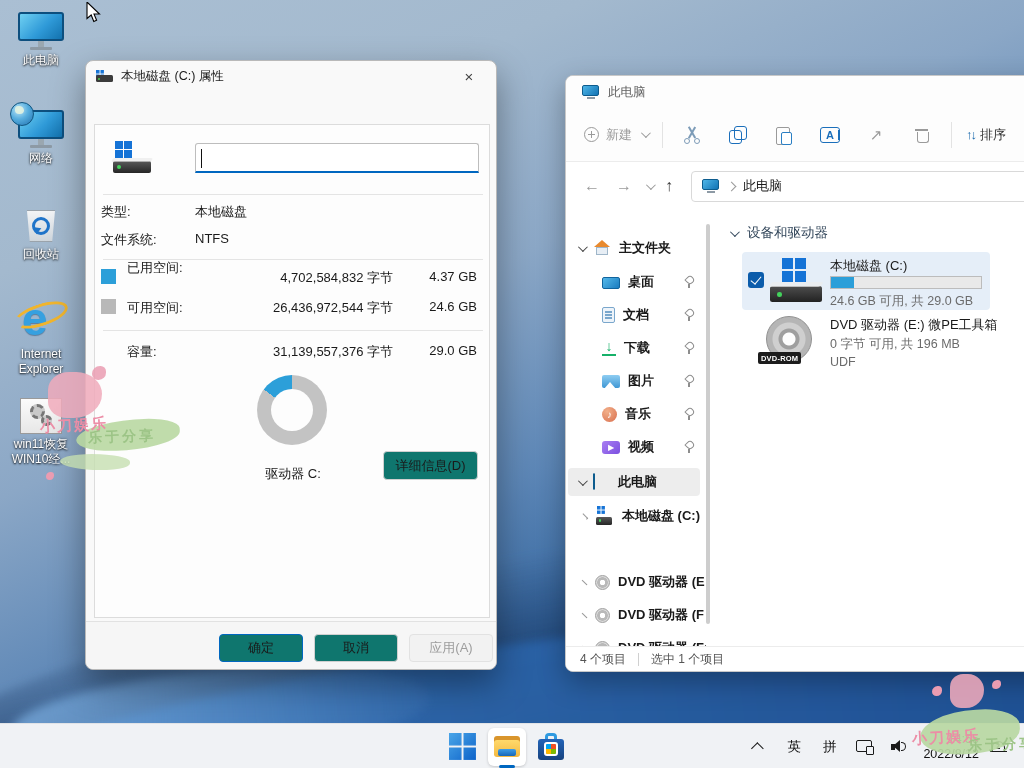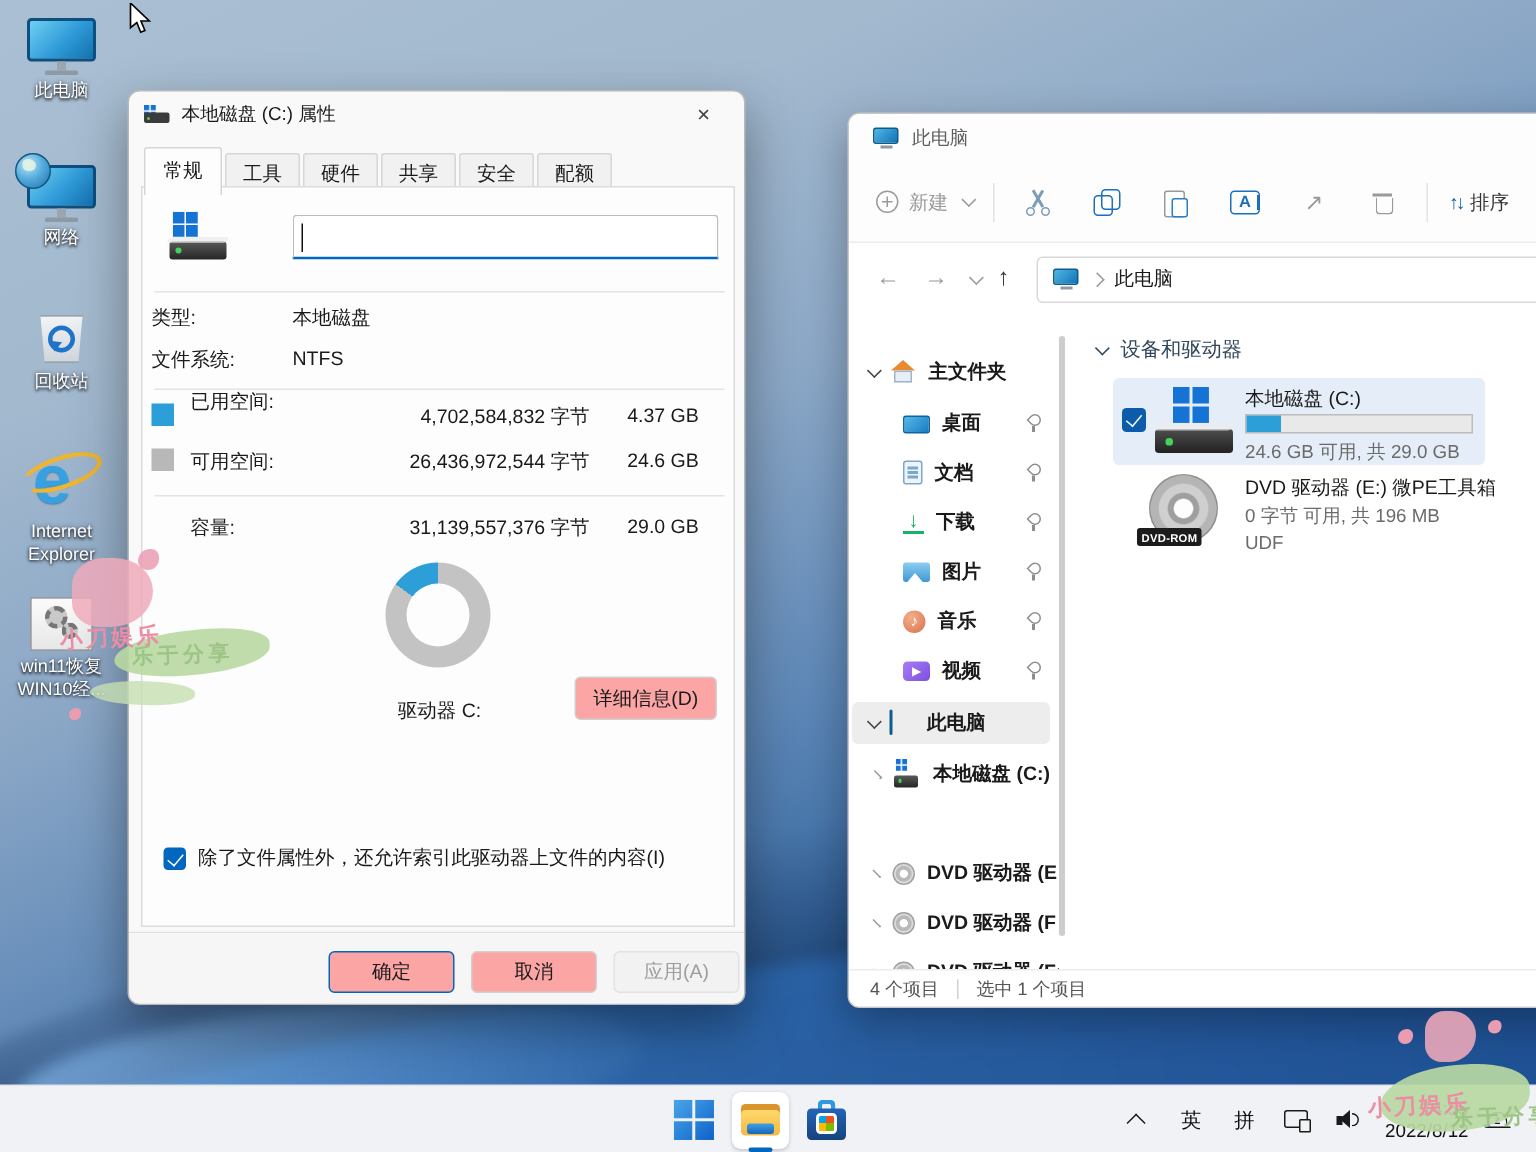--- a/index.html
+++ b/index.html
@@ -107,27 +107,27 @@
     background:#1573d6; -webkit-mask:conic-gradient(#000 0 0) 0 0/8px 8px space; mask:conic-gradient(#000 0 0) 0 0/8px 8px space; }
   .drv-icon-big .body { position:absolute; left:0; bottom:2px; width:38px; height:12px; background:linear-gradient(180deg,#5a5a5a,#262626); border-radius:2px; }
   .drv-icon-big .body::before { content:''; position:absolute; left:-1px; top:-3px; width:40px; height:4px; background:#e8e8e8; border-radius:2px; transform:skewX(-30deg); opacity:.6;}
   .drv-icon-big .body::after { content:''; position:absolute; left:4px; top:4px; width:4px; height:4px; background:#43d25c; border-radius:50%; }
   .dlg-input { position:absolute; left:100px; top:18px; width:284px; height:30px; background:#fff;
     border:1px solid #bdbdbd; border-bottom:2px solid #0067c0; border-radius:3px 3px 0 0; }
   .dlg-input .caret { position:absolute; left:5px; top:5px; width:1px; height:19px; background:#111; }
 
   .legend-sq { position:absolute; width:15px; height:15px; }
   .bytes-col { position:absolute; width:170px; text-align:right; }
-  .size-col { position:absolute; width:70px; text-align:center; }
+  .size-col { position:absolute; width:70px; text-align:right; }
 
   .donut { position:absolute; left:162px; top:250px; width:70px; height:70px; border-radius:50%;
     background:conic-gradient(from 306deg,#2c9fd9 0 54deg,#c3c3c3 54deg 360deg); }
   .donut::after { content:''; position:absolute; left:14px; top:14px; width:42px; height:42px; border-radius:50%; background:#fdfdfd; }
   .drive-caption { position:absolute; left:0; top:340px; width:396px; text-align:center; font-size:13px; }
-  .btn { display:flex; align-items:center; justify-content:center; font-size:13px; background:#fca5a5;
+  .btn { display:flex; align-items:center; justify-content:center; font-size:13px; background:#0f766e;
     border:1px solid #d0d0d0; border-radius:4px; color:#1a1a1a; cursor:default; }
   .btn-details { position:absolute; left:288px; top:326px; width:95px; height:29px; }
 
   .chk-row { position:absolute; left:14px; display:flex; align-items:center; }
   .chk-box { width:15px; height:15px; border:1px solid #8a8a8a; border-radius:3px; background:#fff; margin-right:8px; flex:none; }
   .chk-box.checked { background:#0067c0; border-color:#0067c0; position:relative; }
   .chk-box.checked::after { content:''; position:absolute; left:3.5px; top:1px; width:5px; height:9px;
     border:solid #fff; border-width:0 1.6px 1.6px 0; transform:rotate(40deg); }
   .chk-label { font-size:13px; }
 
@@ -341,28 +341,20 @@
 
 <div class="dlg">
   <div class="dlg-titlebar">
     <div class="mini-drive">
         <div class="ml"></div>
         <div class="mb"></div>
       </div>
     <span class="dlg-title">本地磁盘 (C:) 属性</span>
     <div class="dlg-close">×</div>
   </div>
-  <div class="dlg-tabs">
-    <div class="dlg-tab sel">常规</div>
-    <div class="dlg-tab">工具</div>
-    <div class="dlg-tab">硬件</div>
-    <div class="dlg-tab">共享</div>
-    <div class="dlg-tab">安全</div>
-    <div class="dlg-tab">配额</div>
-  </div>
   <div class="dlg-page">
     <div class="drv-icon-big">
         <div class="logo"></div>
         <div class="body"></div>
       </div>
     <div class="dlg-input">
         <div class="caret"></div>
       </div>
     <div class="sep" style="top:69px"></div>
     <div class="row-label" style="left:6px; top:78px">类型:</div>
@@ -378,24 +370,20 @@
     <div class="row-label" style="left:32px; top:174px">可用空间:</div>
     <div class="bytes-col" style="left:128px; top:174px">26,436,972,544 字节</div>
     <div class="size-col" style="left:312px; top:174px">24.6 GB</div>
     <div class="sep" style="top:205px"></div>
     <div class="row-label" style="left:32px; top:218px">容量:</div>
     <div class="bytes-col" style="left:128px; top:218px">31,139,557,376 字节</div>
     <div class="size-col" style="left:312px; top:218px">29.0 GB</div>
     <div class="donut" style="background: conic-gradient(from 306deg, rgb(44, 159, 217) 0deg, rgb(44, 159, 217) 54deg, rgb(195, 195, 195) 54deg, rgb(195, 195, 195) 360deg);"></div>
     <div class="drive-caption">驱动器 C:</div>
     <div class="btn btn-details">详细信息(D)</div>
-    <div class="chk-row" style="top:438px">
-      <div class="chk-box checked"></div>
-      <div class="chk-label">除了文件属性外，还允许索引此驱动器上文件的内容(I)</div>
-    </div>
   </div>
   <div class="dlg-footer">
     <div class="btn btn-ok">确定</div>
     <div class="btn btn-cancel">取消</div>
     <div class="btn btn-apply">应用(A)</div>
   </div>
 </div>
 
 <div class="ex">
   <div class="ex-titlebar">

